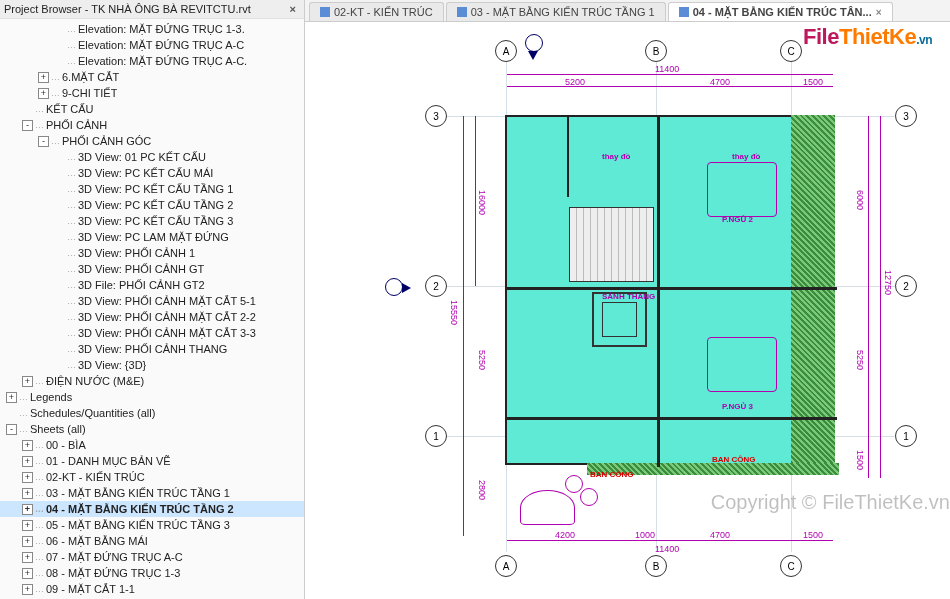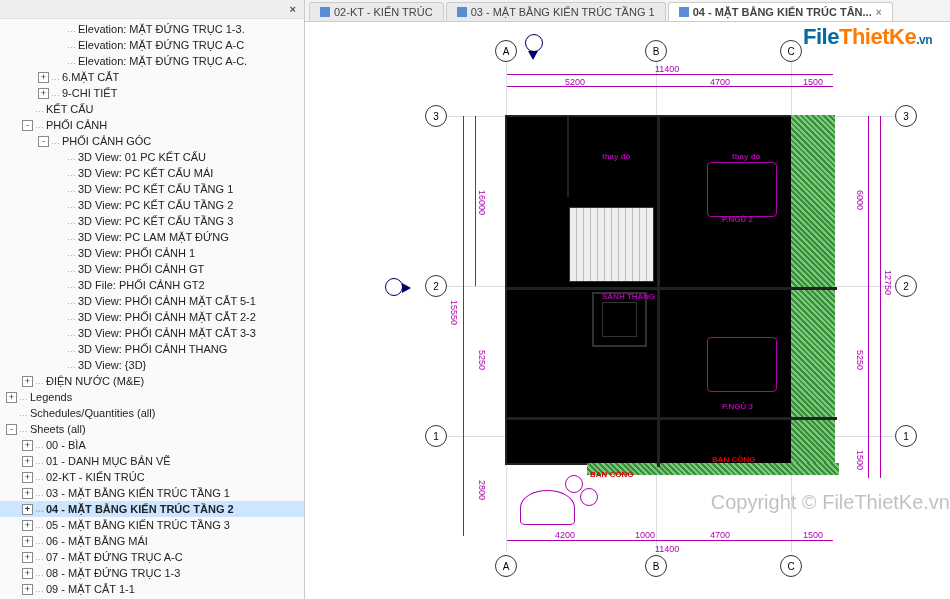--- a/index.html
+++ b/index.html
@@ -27,40 +27,41 @@
 .canvas { flex: 1; background: #fff; position: relative; overflow: hidden; }
 
 
 .plan-wrap { position: absolute; left: 120px; top: 18px; width: 500px; height: 540px; }
 .grid-line { position: absolute; background: #8aa0b8; }
 .grid-circle { position: absolute; width: 22px; height: 22px; border: 1px solid #333; border-radius: 50%; display: flex; align-items: center; justify-content: center; font-size: 10px; background: #fff; }
 .elev-marker { position: absolute; width: 18px; height: 18px; border-radius: 50%; background: #fff; border: 1px solid #006; }
 .elev-marker::after { content:''; position:absolute; width:0;height:0; border:5px solid transparent; border-left:9px solid #006; left:100%; top:4px; }
 .dim { position: absolute; font-size: 9px; color: #b000b0; }
 .dim-line { position: absolute; background: #b000b0; }
-.building { position: absolute; left: 80px; top: 75px; width: 330px; height: 350px; border: 2px solid #222; background: #000000; }
+.building { position: absolute; left: 80px; top: 75px; width: 330px; height: 350px; border: 2px solid #222; background: #5eead4; }
 .interior-wall { position: absolute; background: #222; }
 .room-label { position: absolute; font-size: 8px; color: #b000b0; font-weight: bold; white-space: nowrap; }
 .furniture { position: absolute; border: 1px solid #b000b0; }
 .garden { position: absolute; background: repeating-linear-gradient(45deg,#3a8d3a,#3a8d3a 2px,#7cc97c 2px,#7cc97c 4px);}
 .sofa-area { position: absolute; }
 .sofa { position: absolute; border: 1px solid #b000b0; border-radius: 50% 50% 10% 10%; }
 
 
 .logo { position: absolute; right: 18px; top: 2px; font-size: 22px; font-weight: bold; font-family: Arial, sans-serif; letter-spacing: -0.5px; }
-.logo .f { color: #0369a1; } .logo .t { color: #ff7b00; } .logo .vn { font-size: 12px; color: #0b6d9c; }
+.logo .f { color: #be185d; } .logo .t { color: #ff7b00; } .logo .vn { font-size: 12px; color: #0b6d9c; }
 
 
 .watermark { position: absolute; left: 0; right: 0; top: 50%; text-align: right; font-size: 20px; color: rgba(0,0,0,0.25); pointer-events: none; transform: translateY(180px); }
 </style>
 </head>
 <body>
 
 <div class="sidebar">
   <div class="sidebar-title">
+    <span>Project Browser - TK NHÀ ÔNG BÀ REVITCTU.rvt</span>
     <span class="sidebar-close">×</span>
   </div>
   <div class="tree" id="tree">
       <div class="tree-item" style="padding-left: 54px;">
         <span class="toggle blank"></span>
         <span class="dotline">…</span>
         <span class="label">Elevation: MẶT ĐỨNG TRỤC 1-3.</span>
       </div>
       <div class="tree-item" style="padding-left: 54px;">
         <span class="toggle blank"></span>

